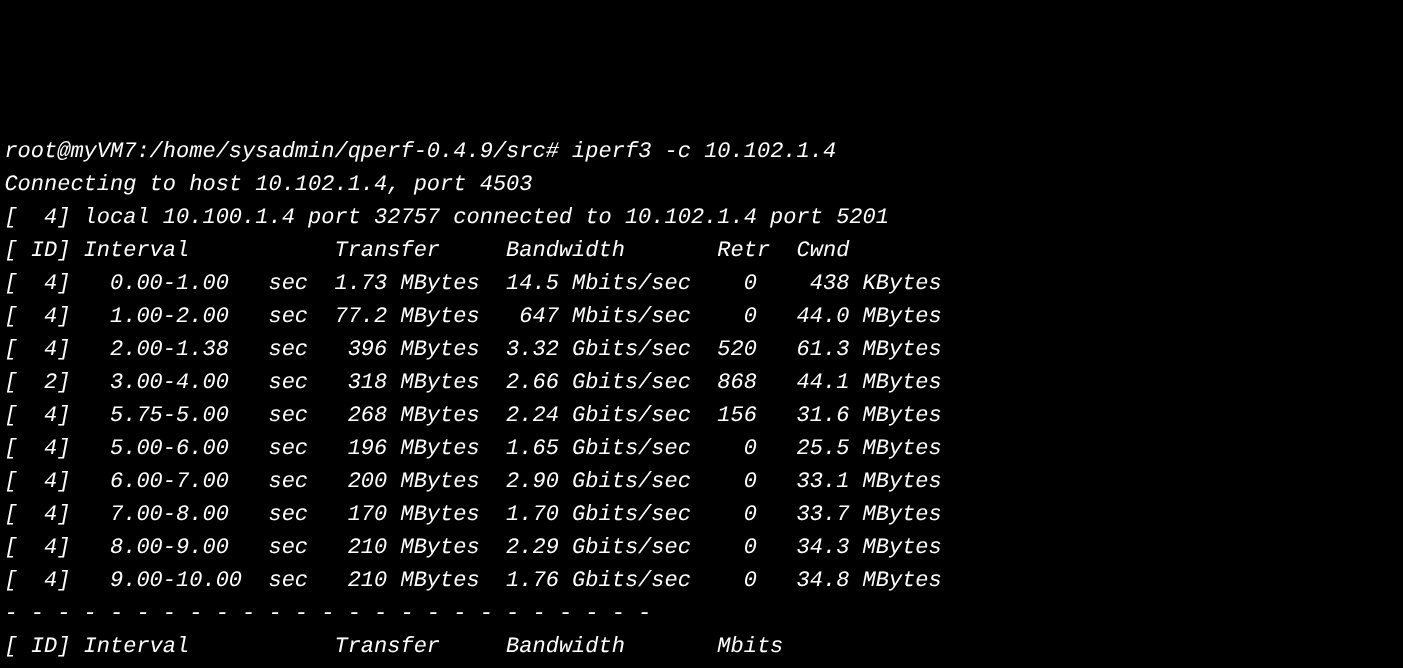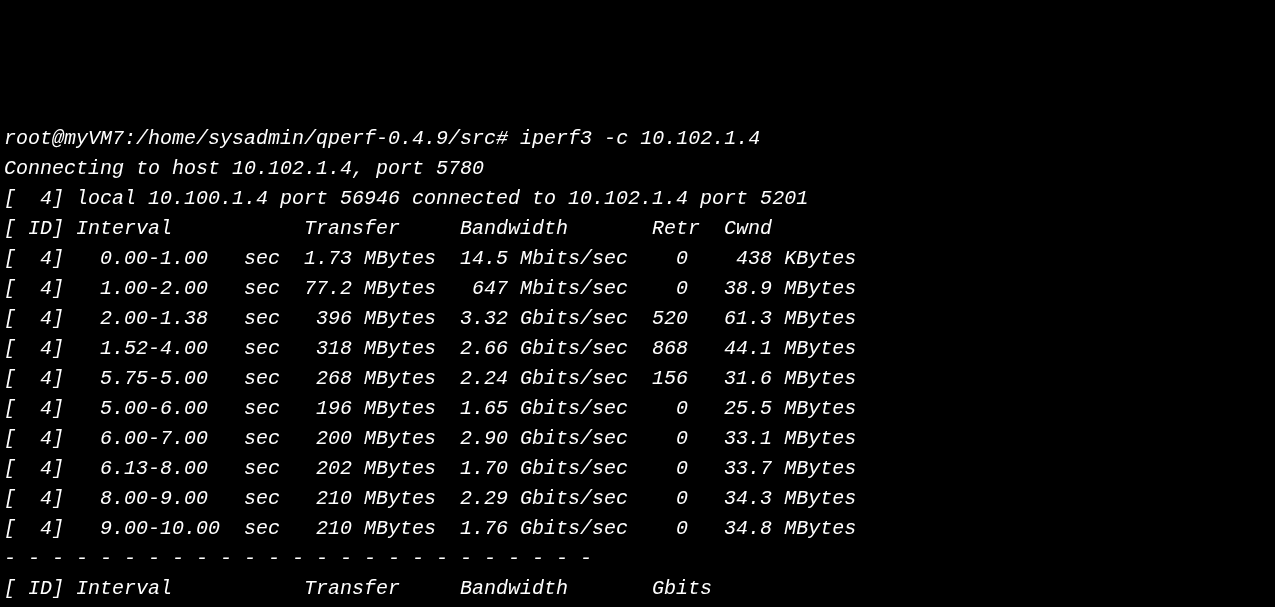--- a/index.html
+++ b/index.html
@@ -23,34 +23,34 @@
     .terminal-output {
       white-space: pre;
     }
   </style>
 </head>
 <body>
 
 
 
 <div class="terminal-output"><span>root@myVM7:/home/sysadmin/qperf-0.4.9/src#</span> <span>iperf3 -c 10.102.1.4</span>
-<span>Connecting to host 10.102.1.4, port 5780</span>
-<span>[  4] local 10.100.1.4 port 56946 connected to 10.102.1.4 port 5201</span>
+<span>Connecting to host 10.102.1.4, port 4503</span>
+<span>[  4] local 10.100.1.4 port 32757 connected to 10.102.1.4 port 5201</span>
 <span>[ ID] Interval           Transfer     Bandwidth       Retr  Cwnd</span>
 <span>[  4]   0.00-1.00   sec  1.73 MBytes  14.5 Mbits/sec    0    438 KBytes</span>
-<span>[  4]   1.00-2.00   sec  77.2 MBytes   647 Mbits/sec    0   38.9 MBytes</span>
+<span>[  4]   1.00-2.00   sec  77.2 MBytes   647 Mbits/sec    0   44.0 MBytes</span>
 <span>[  4]   2.00-1.38   sec   396 MBytes  3.32 Gbits/sec  520   61.3 MBytes</span>
-<span>[  4]   1.52-4.00   sec   318 MBytes  2.66 Gbits/sec  868   44.1 MBytes</span>
+<span>[  2]   3.00-4.00   sec   318 MBytes  2.66 Gbits/sec  868   44.1 MBytes</span>
 <span>[  4]   5.75-5.00   sec   268 MBytes  2.24 Gbits/sec  156   31.6 MBytes</span>
 <span>[  4]   5.00-6.00   sec   196 MBytes  1.65 Gbits/sec    0   25.5 MBytes</span>
 <span>[  4]   6.00-7.00   sec   200 MBytes  2.90 Gbits/sec    0   33.1 MBytes</span>
-<span>[  4]   6.13-8.00   sec   202 MBytes  1.70 Gbits/sec    0   33.7 MBytes</span>
+<span>[  4]   7.00-8.00   sec   170 MBytes  1.70 Gbits/sec    0   33.7 MBytes</span>
 <span>[  4]   8.00-9.00   sec   210 MBytes  2.29 Gbits/sec    0   34.3 MBytes</span>
 <span>[  4]   9.00-10.00  sec   210 MBytes  1.76 Gbits/sec    0   34.8 MBytes</span>
 <span>- - - - - - - - - - - - - - - - - - - - - - - - -</span>
-<span>[ ID] Interval           Transfer     Bandwidth       Gbits</span>
+<span>[ ID] Interval           Transfer     Bandwidth       Mbits</span>
 
 
 
 </div>
 
 
 
 
 </body></html>

